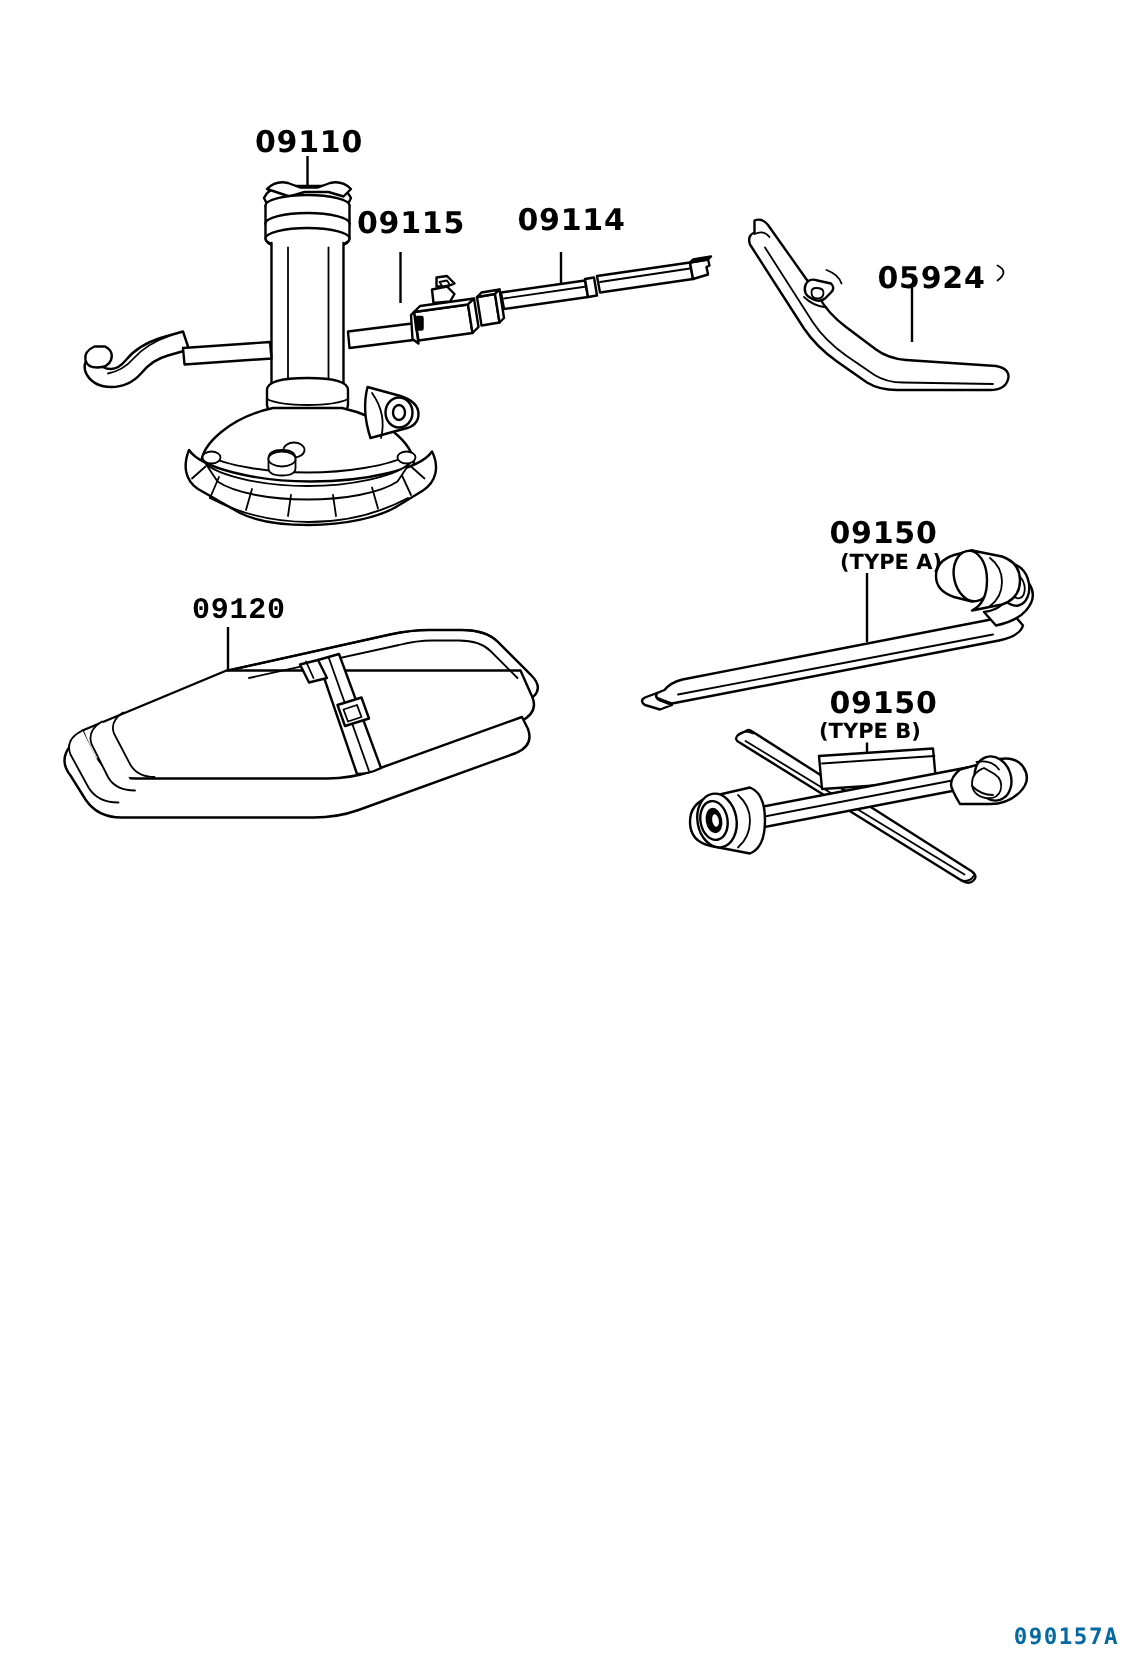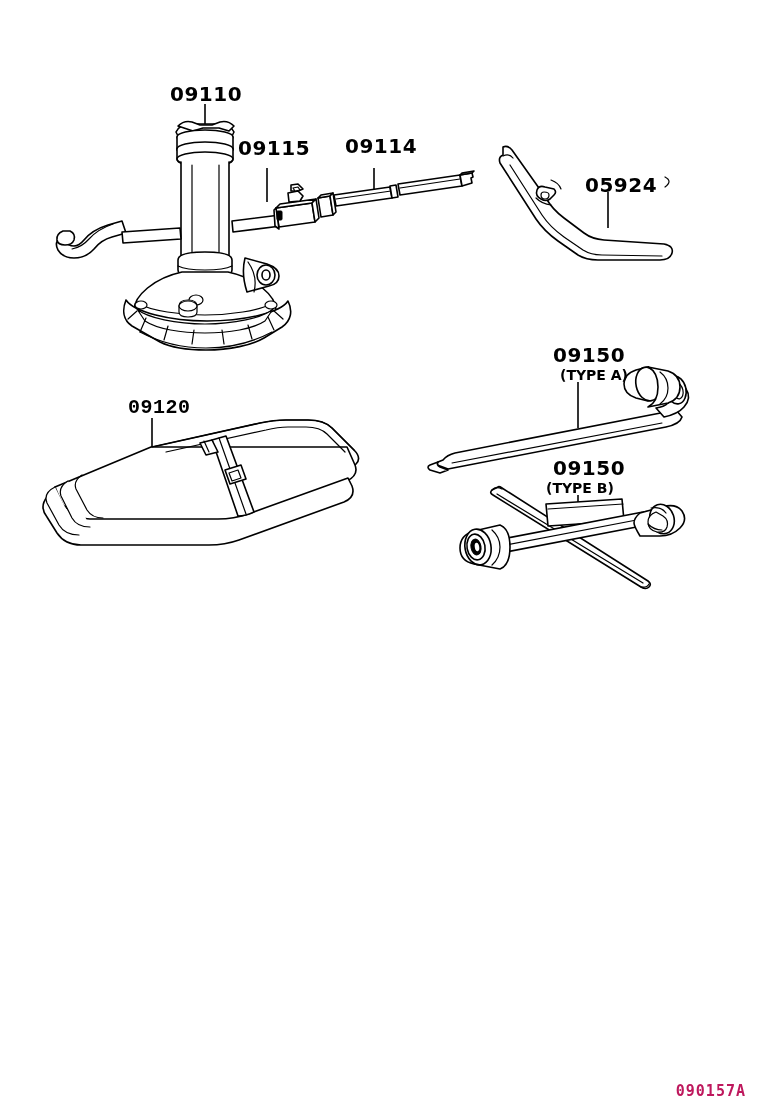--- a/index.html
+++ b/index.html
@@ -21,21 +21,21 @@
   }
   .callout.num{font-size:20px;line-height:20px;}
   .callout.type{font-size:14px;line-height:14px;letter-spacing:0px;}
   .footer-code{
     position:absolute;
     right:14px;bottom:12px;
     font-family:"DejaVu Sans Mono",monospace;
     font-weight:700;
     font-size:15px;
     letter-spacing:1px;
-    color:#be185d;
+    color:#0369a1;
   }
   svg{display:block;}
   .ln-thin{fill:none;stroke:#000;stroke-width:1.2;stroke-linecap:round;stroke-linejoin:round;}
   .ln-lead{fill:none;stroke:#000;stroke-width:1.6;stroke-linecap:butt;}
   .fillw{fill:#ffffff;stroke:#000;stroke-width:1.6;stroke-linejoin:round;stroke-linecap:round;}
   .fillw-thin{fill:#ffffff;stroke:#000;stroke-width:1.2;stroke-linejoin:round;stroke-linecap:round;}
   .fillk{fill:#000000;stroke:#000;stroke-width:1;}
 </style>
 </head>
 <body>

